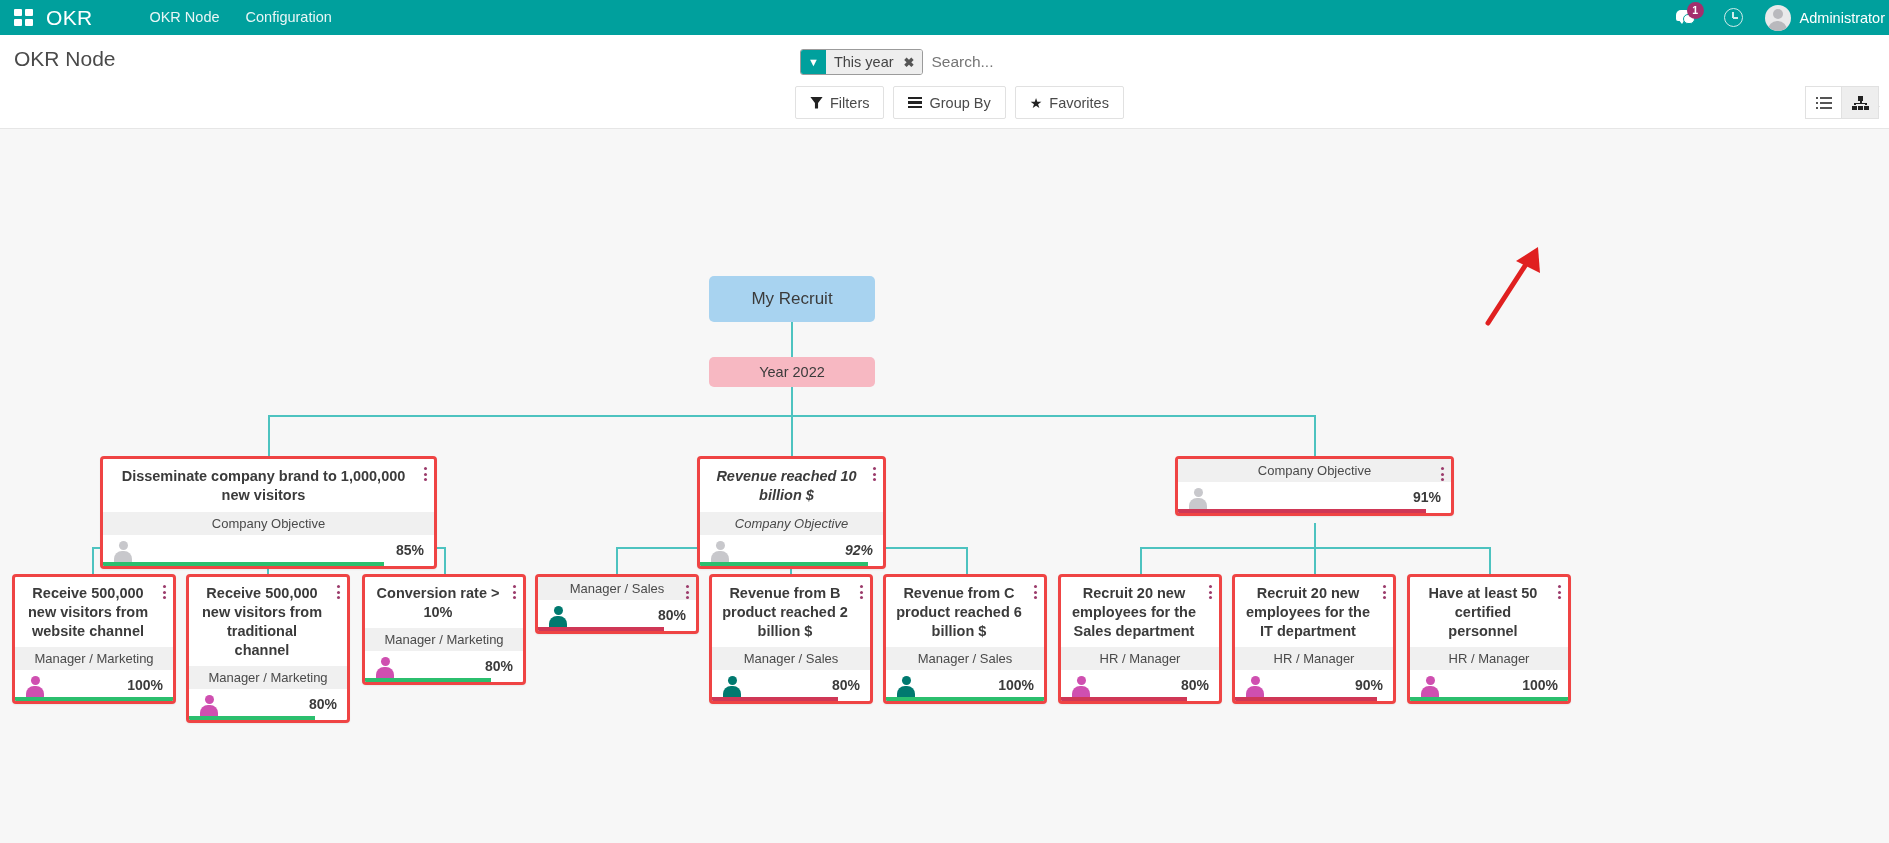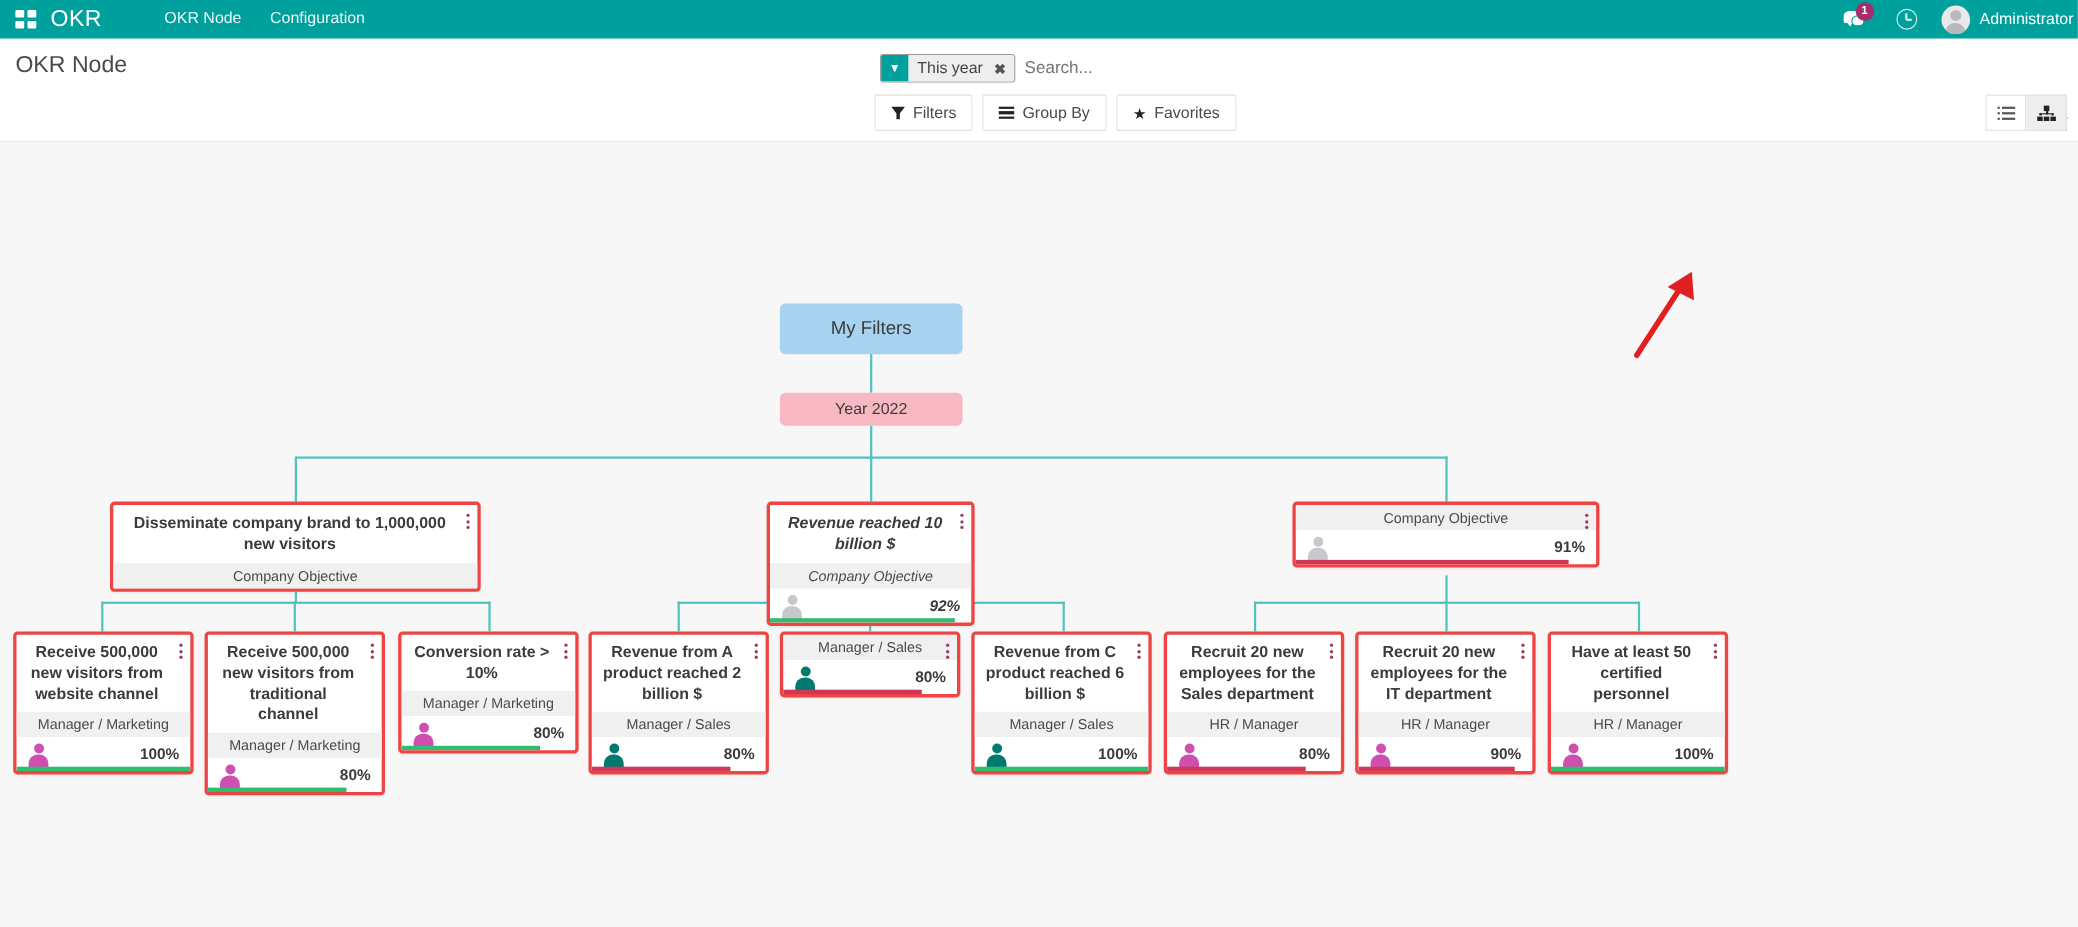--- a/index.html
+++ b/index.html
@@ -269,34 +269,42 @@
   <div class="line" style="left:790px; top:418px; width:2px; height:27px;"></div>
   <div class="line" style="left:966px; top:418px; width:2px; height:27px;"></div>
 
   <div class="line" style="left:1314px; top:394px; width:2px; height:25px;"></div>
   <div class="line" style="left:1140px; top:418px; width:351px; height:2px;"></div>
   <div class="line" style="left:1140px; top:418px; width:2px; height:27px;"></div>
   <div class="line" style="left:1314px; top:418px; width:2px; height:27px;"></div>
   <div class="line" style="left:1489px; top:418px; width:2px; height:27px;"></div>
 
   <div class="node node-company" style="left:709px; top:147px;">
-    <span>My Filters</span>
+    <span>My Recruit</span>
   </div>
   <div class="node node-year" style="left:709px; top:228px;">
     <span>Year 2022</span>
   </div>
 
   <div class="card" style="left:100px; top:327px; width:337px;">
     <div class="card-title obj">Disseminate company brand to 1,000,000 new visitors</div>
     <span class="kebab">
         <i></i>
         <i></i>
         <i></i>
       </span>
     <div class="card-role">Company Objective</div>
+    <div class="card-foot">
+      <span class="ava grey">
+          <span class="head"></span>
+          <span class="body"></span>
+        </span>
+      <span class="pct">85%</span>
+      <span class="bar green" style="width:85%;"></span>
+    </div>
   </div>
 
   <div class="card" style="left:697px; top:327px; width:189px;font-style:italic;">
     <div class="card-title obj">Revenue reached 10 billion $</div>
     <span class="kebab">
         <i></i>
         <i></i>
         <i></i>
       </span>
     <div class="card-role">Company Objective</div>
@@ -375,38 +383,38 @@
       <span class="ava pink">
           <span class="head"></span>
           <span class="body"></span>
         </span>
       <span class="pct">80%</span>
       <span class="bar green" style="width:80%;"></span>
     </div>
   </div>
 
   <div class="card" style="left:535px; top:445px; width:164px;">
-    <div class="card-title">Revenue from A product reached 2 billion $</div>
     <span class="kebab">
         <i></i>
         <i></i>
         <i></i>
       </span>
     <div class="card-role">Manager / Sales</div>
     <div class="card-foot">
       <span class="ava teal">
           <span class="head"></span>
           <span class="body"></span>
         </span>
       <span class="pct">80%</span>
       <span class="bar red" style="width:80%;"></span>
     </div>
   </div>
 
   <div class="card" style="left:709px; top:445px; width:164px;">
+    <div class="card-title">Revenue from B product reached 2 billion $</div>
     <span class="kebab">
         <i></i>
         <i></i>
         <i></i>
       </span>
     <div class="card-role">Manager / Sales</div>
     <div class="card-foot">
       <span class="ava teal">
           <span class="head"></span>
           <span class="body"></span>

